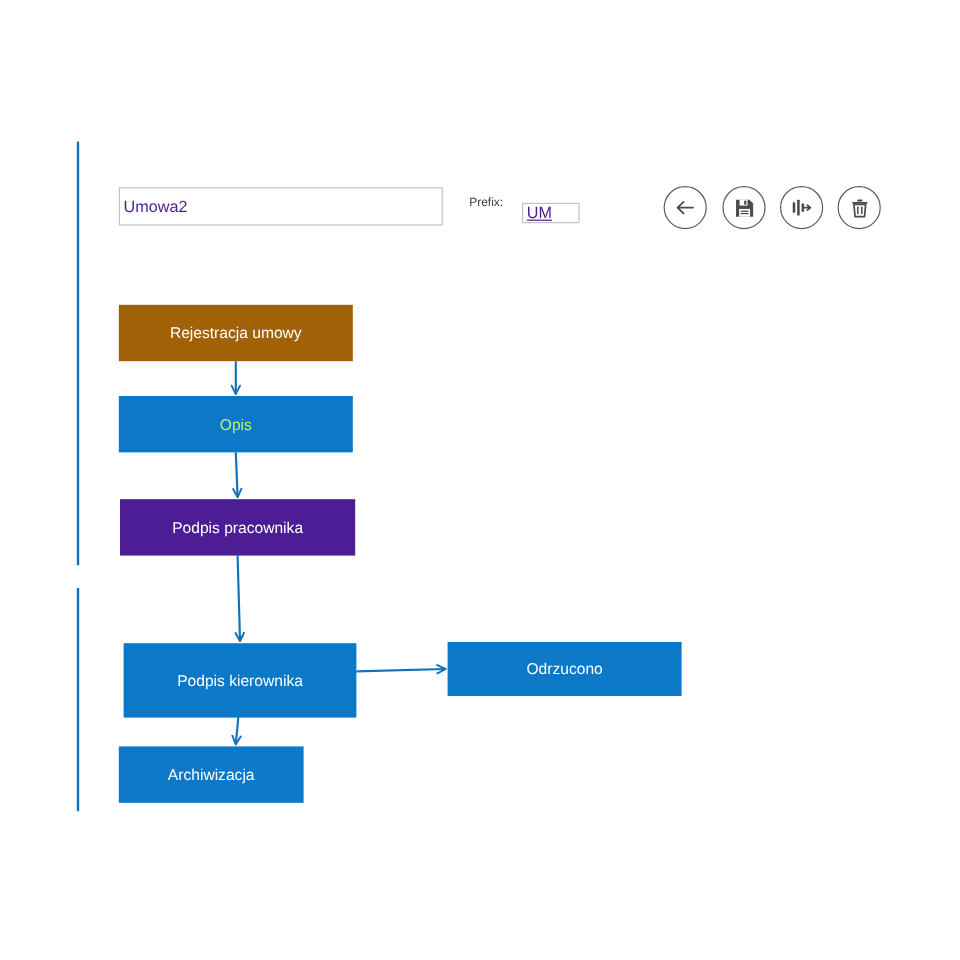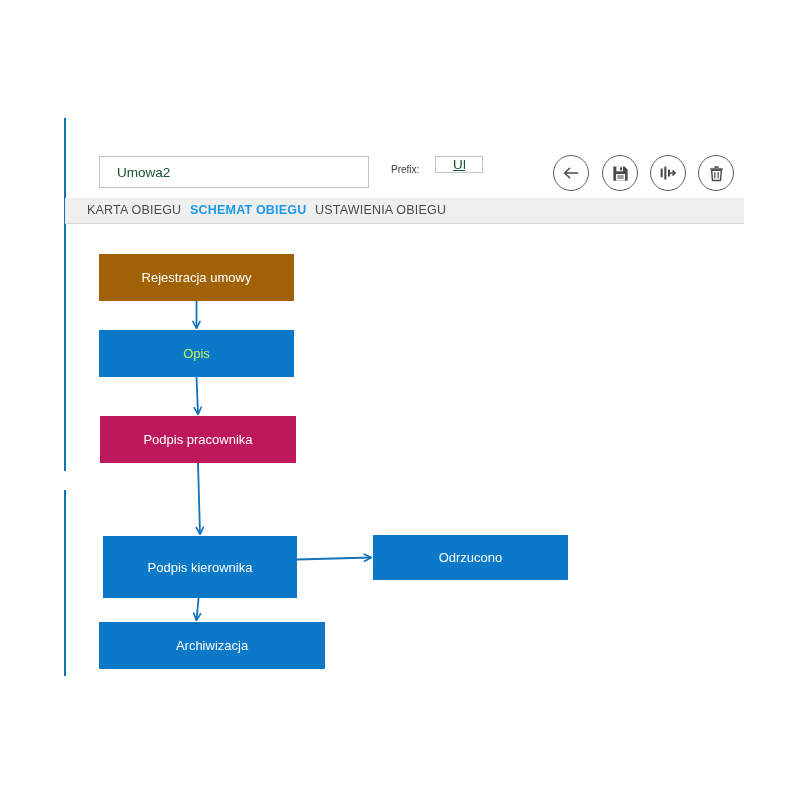--- a/index.html
+++ b/index.html
@@ -38,26 +38,26 @@
     width: 645px;
     height: 36px;
   }
   .text-input {
     position: absolute;
     box-sizing: border-box;
     border: 1px solid #c4c4c4;
     background: #ffffff;
     font-family: "Liberation Sans", sans-serif;
     font-size: 13.5px;
-    color: #14532d;
-    padding: 0 17px;
+    color: #4c1d95;
+    padding: 0 3px;
     outline: none;
   }
   #name-input   { left: 0px;   top: 1px; width: 270px; height: 32px; }
-  #prefix-input { left: 336px; top: 1px; width: 48px;  height: 17px; text-decoration: underline; }
+  #prefix-input { left: 336px; top: 14px; width: 48px;  height: 17px; text-decoration: underline; }
   #prefix-label {
     position: absolute;
     left: 292px;
     top: 9px;
     font-size: 10px;
     color: #3b3b3b;
     white-space: nowrap;
   }
 
   
@@ -186,25 +186,20 @@
           <rect x="3.4" y="4.5" width="13.2" height="1.6" fill="#4a4a4a"></rect>
           <rect x="7.8" y="2.4" width="4.4" height="1.7" fill="#4a4a4a"></rect>
           <path d="M4.9 6.6 H15.1 L14.2 17.4 H5.8 Z" fill="none" stroke="#4a4a4a" stroke-width="1.5" stroke-linejoin="round"></path>
           <rect x="7.6" y="8.6" width="1.3" height="6.6" fill="#4a4a4a"></rect>
           <rect x="11.1" y="8.6" width="1.3" height="6.6" fill="#4a4a4a"></rect>
         </svg>
       </span>
     </div>
   </div>
 
-  <div id="tabbar" style="background: rgb(239, 239, 239);">
-    <div class="tab" id="tab-0" style="color: rgb(74, 74, 74);">KARTA OBIEGU</div>
-    <div class="tab active" id="tab-1" style="color: rgb(27, 154, 232);">SCHEMAT OBIEGU</div>
-    <div class="tab" id="tab-2" style="color: rgb(74, 74, 74);">USTAWIENIA OBIEGU</div>
-  </div>
 
   <div id="canvas">
     <svg id="edges">
       <defs>
         <marker id="arrowhead" markerWidth="9" markerHeight="9" refX="7.6" refY="4.5" orient="auto" markerUnits="userSpaceOnUse">
           <path d="M1,1 L8,4.5 L1,8" fill="none" stroke="#0f72ba" stroke-width="1.6" stroke-linecap="round" stroke-linejoin="round"></path>
         </marker>
       </defs>
       <g id="edge-group">
           <line x1="196.5" y1="301" x2="196.5" y2="328" stroke="#0f72ba" stroke-width="1.8" marker-end="url(#arrowhead)"></line>
@@ -214,28 +209,28 @@
           <line x1="200" y1="583" x2="196.5" y2="620" stroke="#0f72ba" stroke-width="1.8" marker-end="url(#arrowhead)"></line>
         </g>
     </svg>
     <div id="node-layer">
         <div class="node" style="left: 99px; top: 254px; width: 195px; height: 47px; background: #a16207; color: rgb(255, 255, 255);">
           <span>Rejestracja umowy</span>
         </div>
         <div class="node" style="left: 99px; top: 330px; width: 195px; height: 47px; background: rgb(11, 120, 200); color: #bef264;">
           <span>Opis</span>
         </div>
-        <div class="node" style="left: 100px; top: 416px; width: 196px; height: 47px; background: #be185d; color: rgb(255, 255, 255);">
+        <div class="node" style="left: 100px; top: 416px; width: 196px; height: 47px; background: #4c1d95; color: rgb(255, 255, 255);">
           <span>Podpis pracownika</span>
         </div>
         <div class="node" style="left: 103px; top: 536px; width: 194px; height: 62px; background: rgb(11, 120, 200); color: rgb(255, 255, 255);">
           <span>Podpis kierownika</span>
         </div>
         <div class="node" style="left: 373px; top: 535px; width: 195px; height: 45px; background: rgb(11, 120, 200); color: rgb(255, 255, 255);">
           <span>Odrzucono</span>
         </div>
-        <div class="node" style="left: 99px; top: 622px; width: 226px; height: 47px; background: rgb(11, 120, 200); color: rgb(255, 255, 255);">
+        <div class="node" style="left: 99px; top: 622px; width: 154px; height: 47px; background: rgb(11, 120, 200); color: rgb(255, 255, 255);">
           <span>Archiwizacja</span>
         </div>
       </div>
   </div>
 
 </div>
 
 </body></html>

